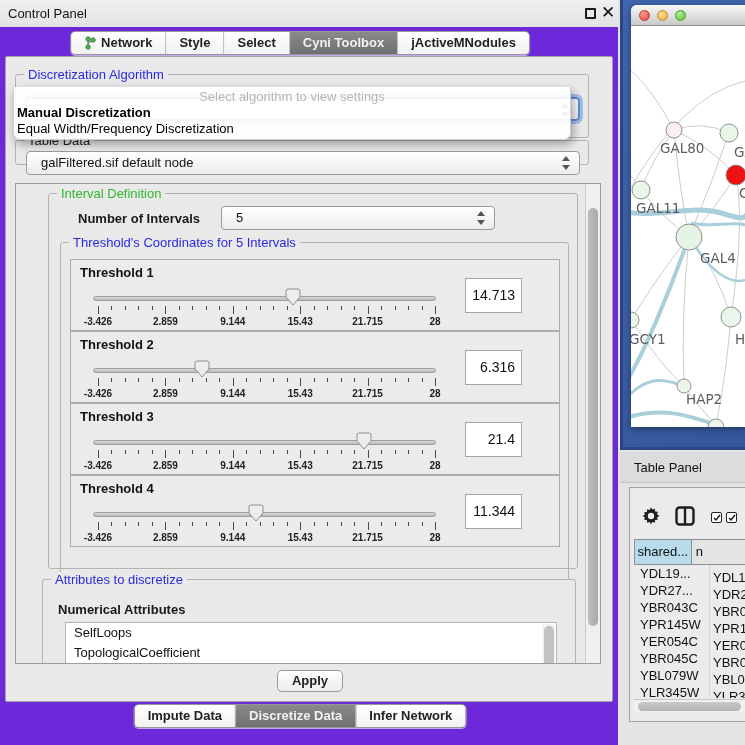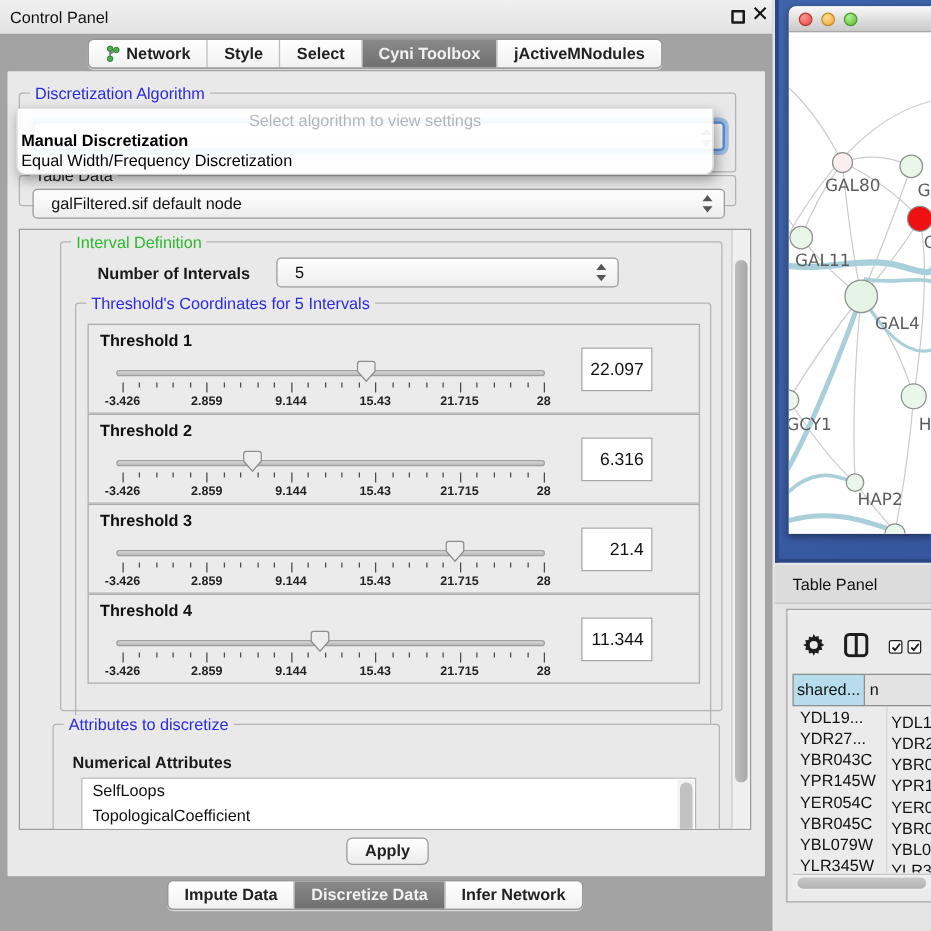--- a/index.html
+++ b/index.html
@@ -1,20 +1,20 @@
 <!DOCTYPE html>
 <html><head>
 <meta charset="utf-8">
 <style>
   * { margin:0; padding:0; box-sizing:border-box; }
   html,body { width:745px; height:745px; overflow:hidden; }
   body { font-family:"Liberation Sans","DejaVu Sans",sans-serif; background:#e4e4e4; position:relative; font-size:13px; color:#1a1a1a; }
 
   
-  #left-panel { position:absolute; left:0; top:0; width:618px; height:745px; background:#a3a3a3; }
+  #left-panel { position:absolute; left:0; top:0; width:618px; height:745px; background:#6d28d9; }
   #cp-titlebar { position:absolute; left:0; top:0; width:618px; height:27px; background:linear-gradient(#f0f0f0,#e3e3e3); }
   #cp-title { position:absolute; left:8px; top:0; line-height:27px; color:#111; }
   #float-icon { position:absolute; left:585px; top:8px; width:11px; height:11px; border:2px solid #1a1a1a; border-radius:1px; cursor:pointer; }
   #close-icon { position:absolute; left:601px; top:2px; font-size:17px; font-weight:900; color:#111; cursor:pointer; }
 
   .segmented { position:absolute; display:flex; border:1px solid #979797; border-radius:5px; background:linear-gradient(#ffffff,#f1f1f1); overflow:hidden; height:24px; box-shadow:0 1px 0 rgba(255,255,255,.6); }
   .segment { padding:0 13px; line-height:22px; font-weight:bold; color:#222; border-right:1px solid #bdbdbd; cursor:pointer; display:flex; align-items:center; gap:5px; white-space:nowrap; }
   .segment:last-child { border-right:none; }
   .segment.selected { background:linear-gradient(#8a8a8a,#6f6f6f); color:#f2f2f2; }
   #top-tabs { top:31px; left:50%; transform:translateX(-50%); margin-left:-9px; }
@@ -197,21 +197,21 @@
                 <div class="tick major" style="left: 100%;"></div>
               </div>
             <div class="labelspan">
                 <span style="left: 0%;">-3.426</span>
                 <span style="left: 20%;">2.859</span>
                 <span style="left: 40%;">9.144</span>
                 <span style="left: 60%;">15.43</span>
                 <span style="left: 80%;">21.715</span>
                 <span style="left: 100%;">28</span>
               </div>
-            <div class="val">22.097</div>
+            <div class="val">14.713</div>
           </div>
 
           <div class="th-row" style="top:88px;">
             <div class="th-title">Threshold 2</div>
             <div class="track"></div>
             <div class="tickspan">
               <div class="thumb" style="left: calc(31% - 8px);"><svg width="16" height="18" viewBox="0 0 16 18">
                     <path d="M3 1 H13 Q15 1 15 3 V9 L8 17 L1 9 V3 Q1 1 3 1 Z" fill="#ededed" stroke="#8d8d8d"></path>
                   </svg></div>
             <div class="tick major" style="left: 0%;"></div>

